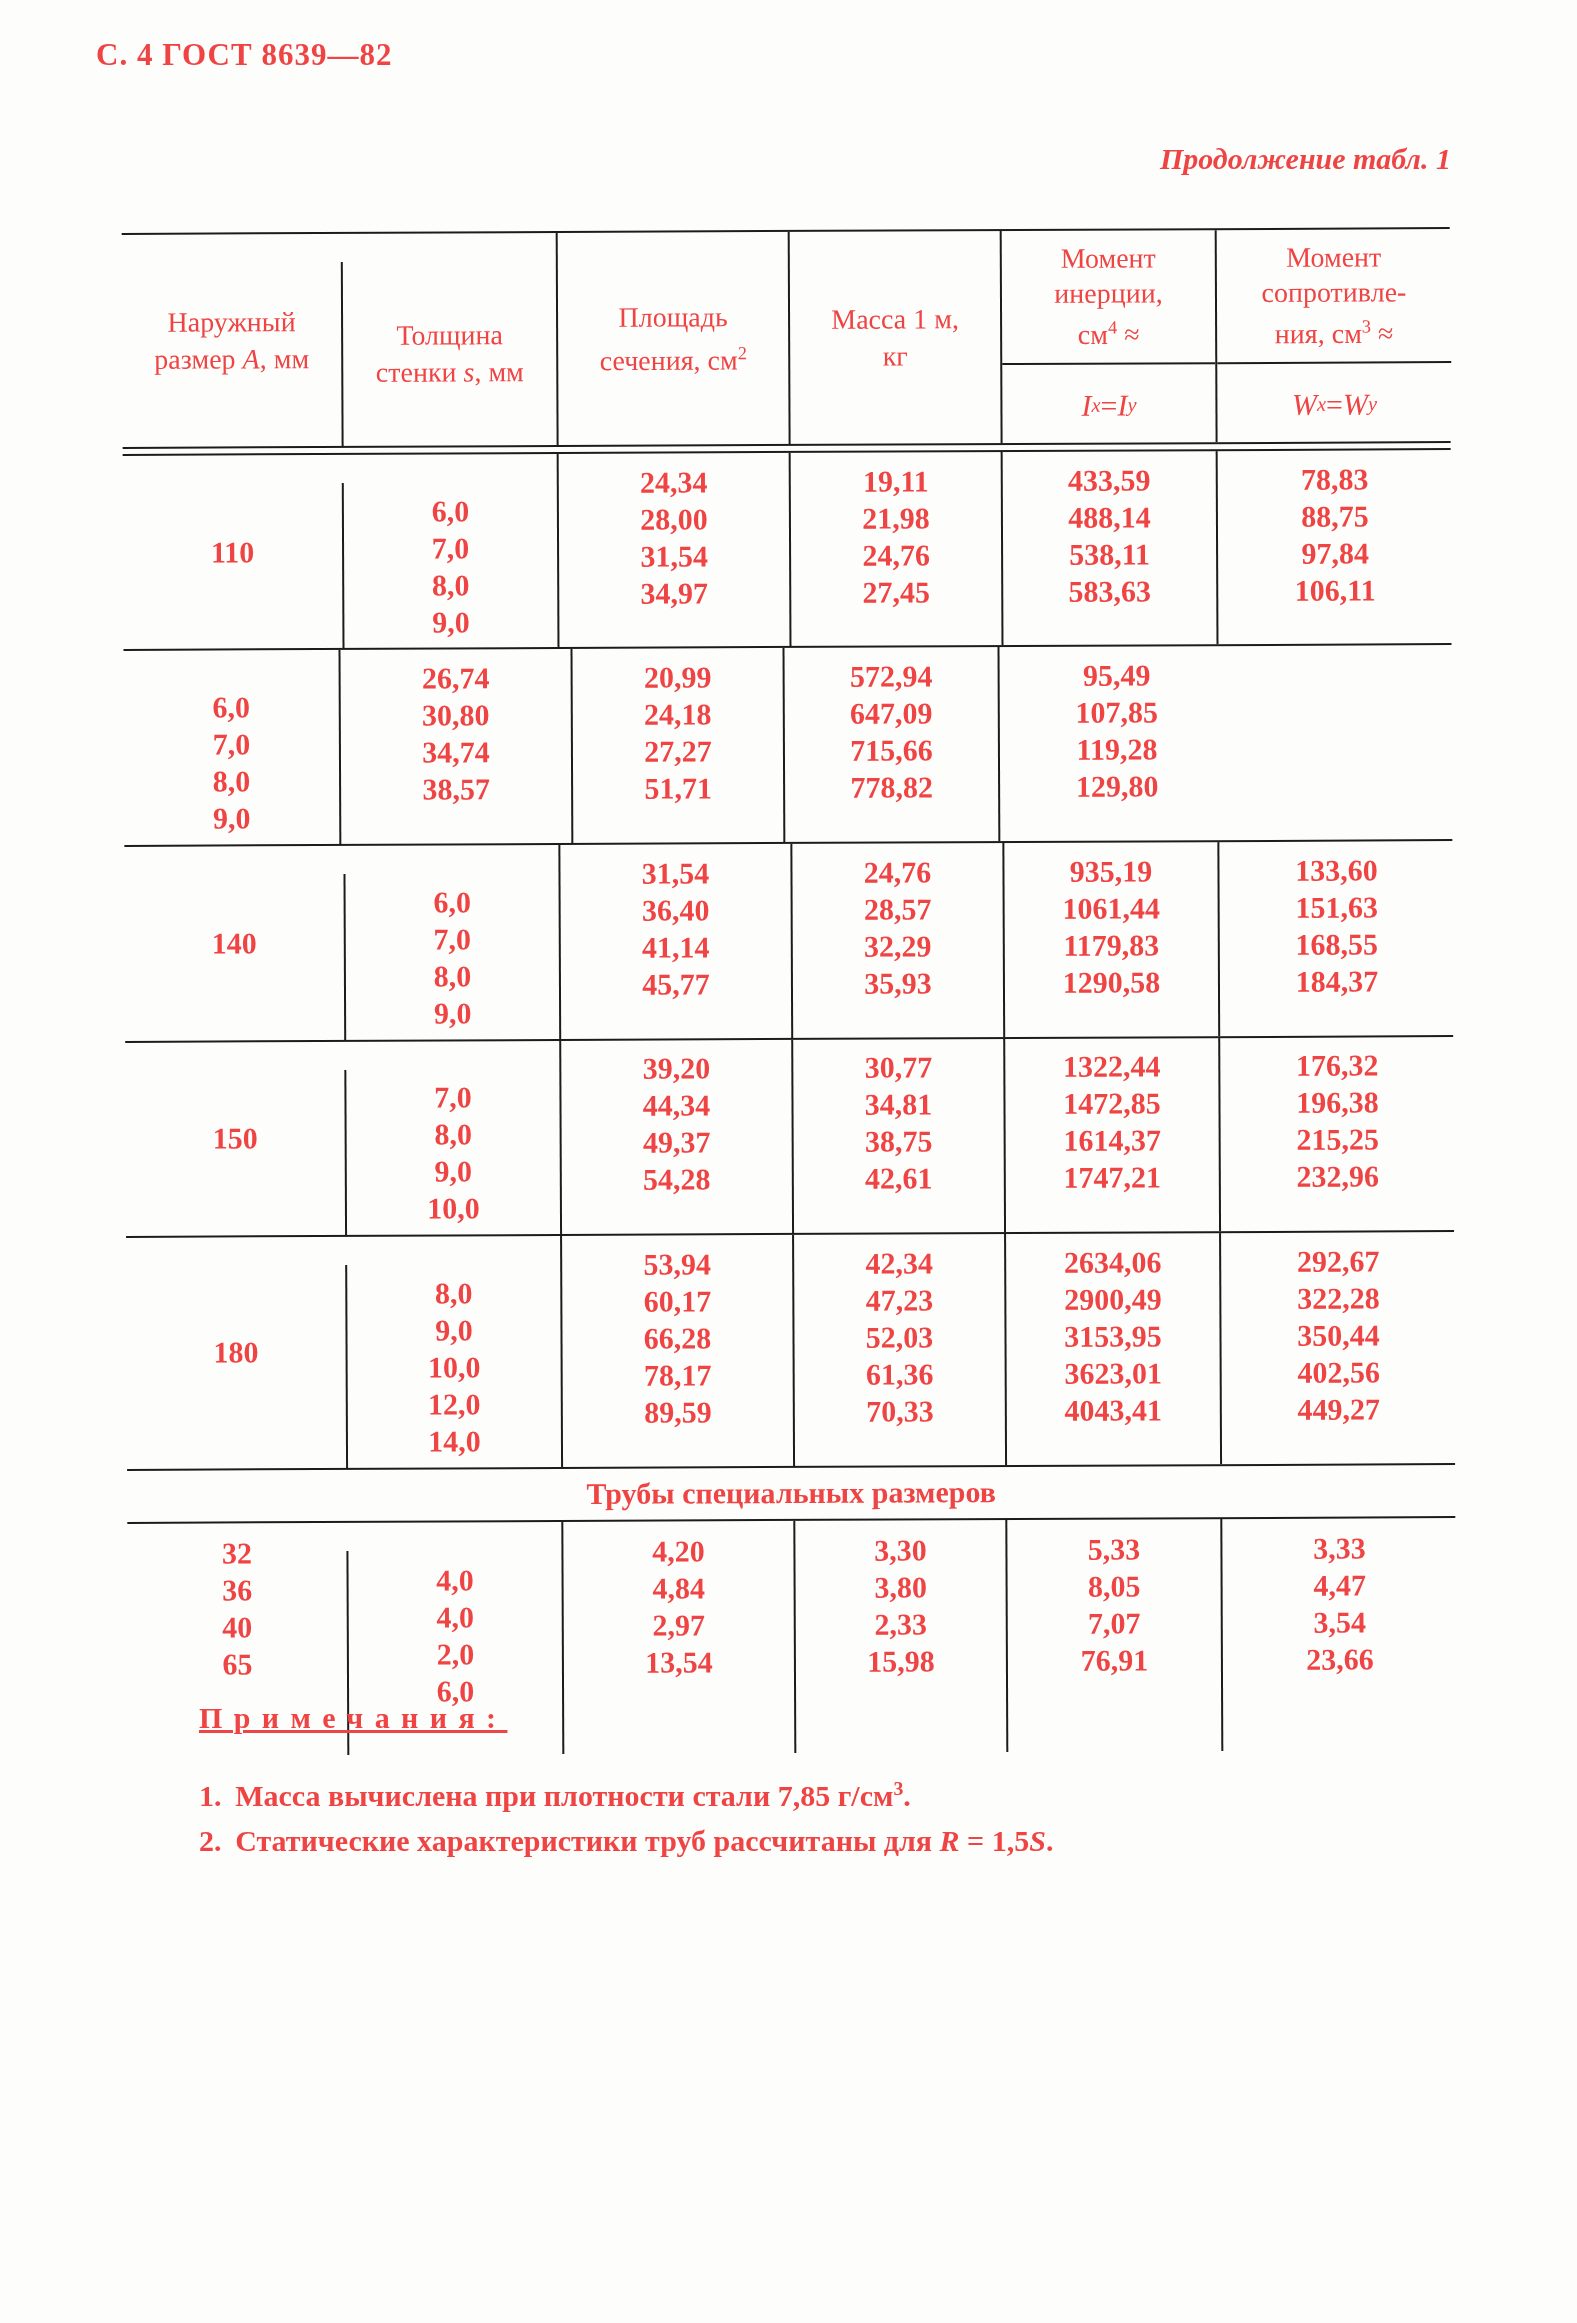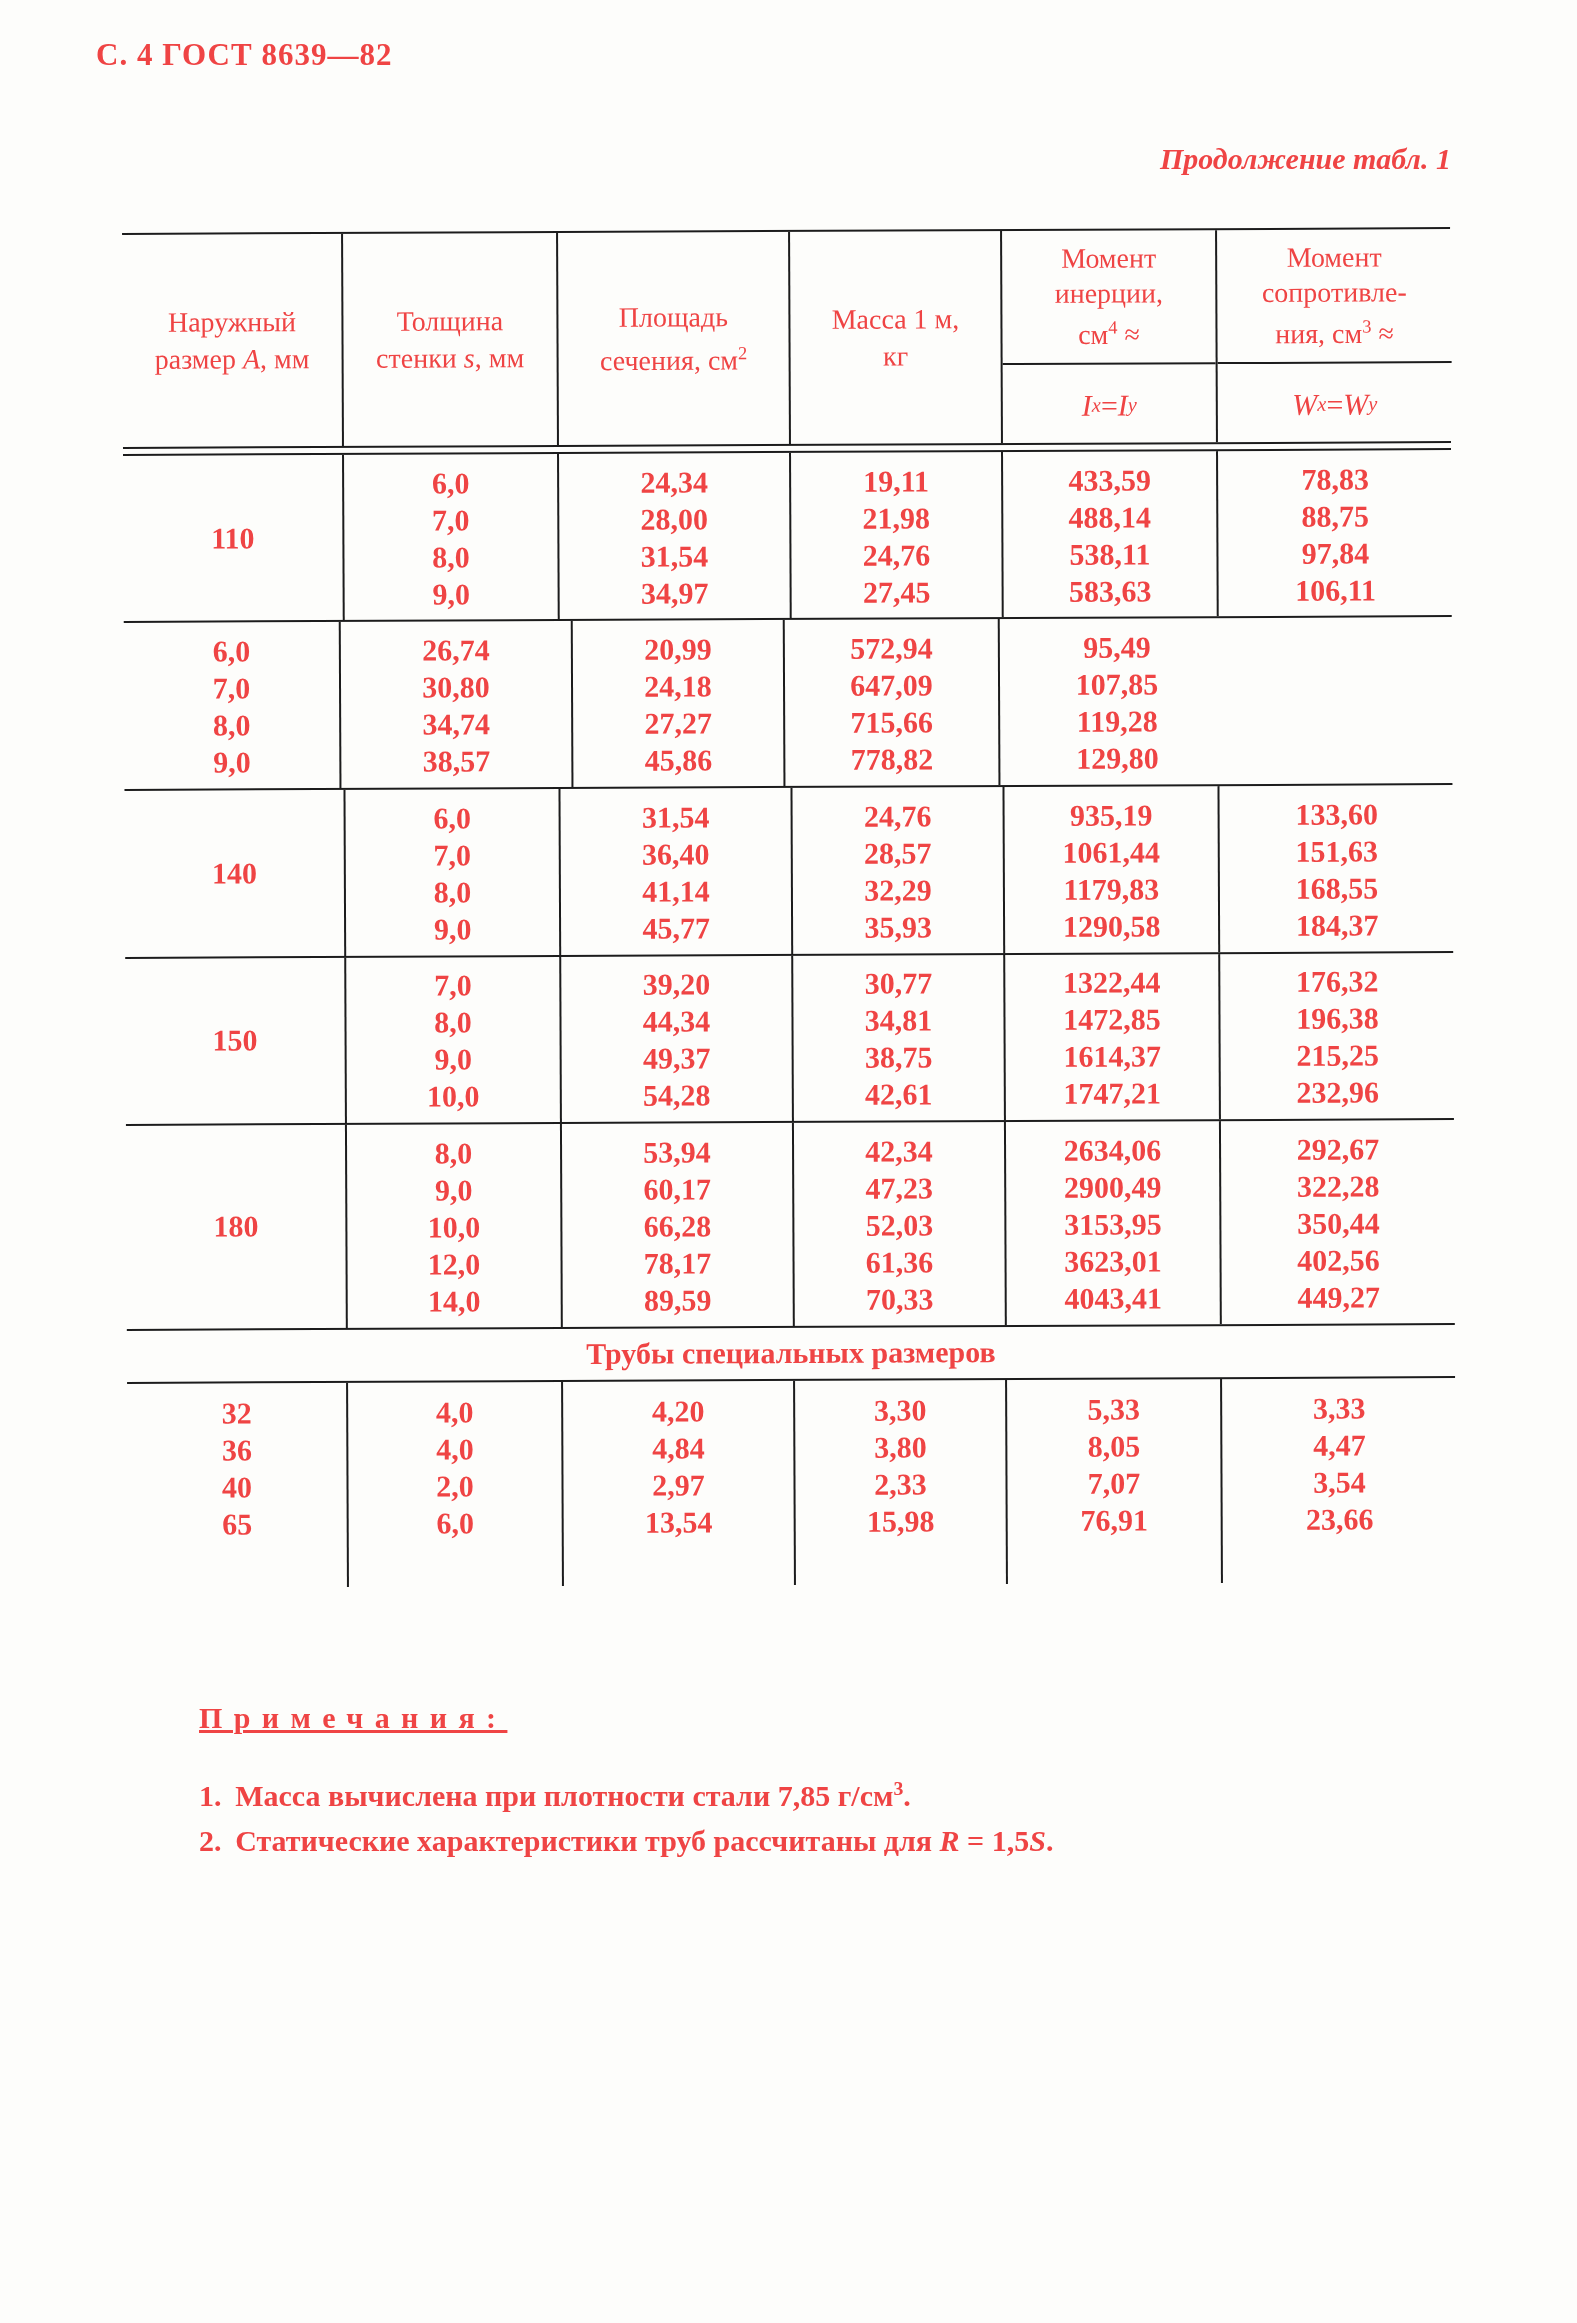--- a/index.html
+++ b/index.html
@@ -34,21 +34,21 @@
     display:flex; flex-direction:column; justify-content:center;
     line-height:35px;
   }
   .hsub {
     height:80px; display:flex; align-items:center; justify-content:center;
     font-size:30px;
   }
   .var { font-style:italic; }
   sub { font-size:0.68em; font-style:italic; }
   sup { font-size:0.66em; }
-  .w1 { width:219px; } .w2 { width:215px; } .w3 { width:232px; }
+  .w1 { width:219px; } .w2 { width:215px;margin-top:28px; } .w3 { width:232px; }
   .w4 { width:212px; } .w5 { width:215px; } .w6 { width:236px; }
   .dbl { border-top:2.9px solid #1c1c1c; border-bottom:2.9px solid #1c1c1c; height:8.8px; }
   .group { display:flex; }
   .group + .group { border-top:2.9px solid #1c1c1c; }
   .vcol { border-left:2.9px solid #1c1c1c; padding:9.8px 0 7.8px; flex-shrink:0; }
   .vcol:first-child { border-left:none; }
   .size-cell {
     display:flex; align-items:center; justify-content:center;
     font-size:30px; font-weight:bold; padding:0;
   }
@@ -168,21 +168,21 @@
       <div class="vcol w3">
         <div class="ln">26,74</div>
         <div class="ln">30,80</div>
         <div class="ln">34,74</div>
         <div class="ln">38,57</div>
       </div>
       <div class="vcol w4">
         <div class="ln">20,99</div>
         <div class="ln">24,18</div>
         <div class="ln">27,27</div>
-        <div class="ln">45,86</div>
+        <div class="ln">51,71</div>
       </div>
       <div class="vcol w5">
         <div class="ln">572,94</div>
         <div class="ln">647,09</div>
         <div class="ln">715,66</div>
         <div class="ln">778,82</div>
       </div>
       <div class="vcol w6">
         <div class="ln">95,49</div>
         <div class="ln">107,85</div>

